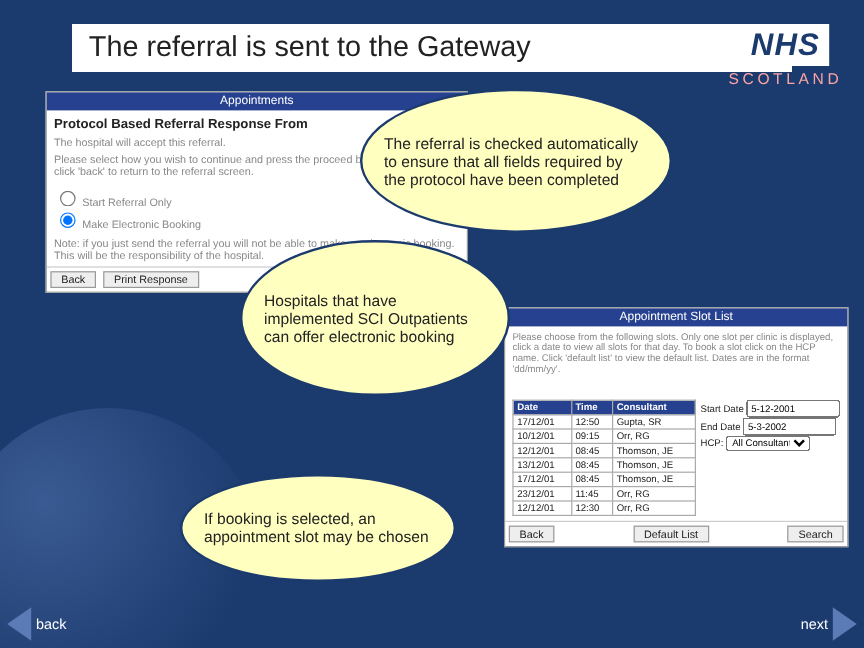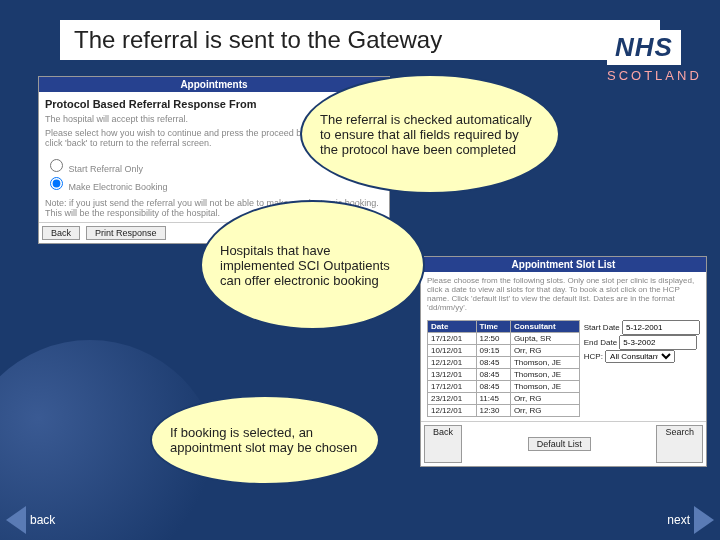--- a/index.html
+++ b/index.html
@@ -1,21 +1,21 @@
 <!DOCTYPE html>
 <html><head>
 <meta charset="utf-8">
 <style>
 body{margin:0;width:720px;height:540px;background:#1b3a6d;font-family:Arial,sans-serif;overflow:hidden;position:relative}
 .title-bar{background:#fff;margin:20px 60px 0 60px;padding:6px 14px;font-size:24px;color:#222}
-.logo{position:absolute;right:18px;top:30px;width:95px;}
+.logo{position:absolute;right:18px;top:20px;width:95px;text-align:center}
 .logo .nhs{background:#fff;color:#1b3a6d;font-weight:bold;font-style:italic;font-size:26px;padding:2px 8px;display:inline-block;letter-spacing:1px}
 .logo .scot{color:#fca5a5;font-size:13px;letter-spacing:3px;margin-top:3px}
 .panel{position:absolute;background:#fff;border:1px solid #999;font-size:9px;color:#222}
-.panel .hdr{background:#26418f;color:#fff;font-weight:bold;font-size:10px;padding:2px 6px;text-align:center}
+.panel .hdr{background:#26418f;color:#fff;font-weight:normal;font-size:10px;padding:2px 6px;text-align:center}
 .panel .body{padding:4px 6px}
 .panel .grey{color:#888}
 .btnrow{border-top:1px solid #ccc;padding:3px;display:flex;gap:6px}
 .btn{border:1px solid #999;background:#eee;padding:1px 8px;font-size:9px}
 .btn.r{margin-left:auto}
 .callout{position:absolute;background:#ffffc0;border:2px solid #1b3a6d;border-radius:50%/50%;text-align:left;font-size:13px;color:#222;display:flex;align-items:center;justify-content:center;padding:8px 18px}
 .nav{position:absolute;bottom:6px;color:#fff;font-size:12px;display:flex;align-items:center;gap:4px}
 .nav.l{left:6px}.nav.r{right:6px}
 .tri{width:0;height:0;border-top:14px solid transparent;border-bottom:14px solid transparent}
 .tri.l{border-right:20px solid #5a7bb5}
@@ -58,21 +58,21 @@
   <div class="btn">Back</div>
   <div class="btn">Print Response</div>
   <div class="btn r">Proceed</div>
  </div>
 </div>
 
 <div class="panel" style="left:420px;top:256px;width:285px">
  <div class="hdr">Appointment Slot List</div>
  <div class="body">
   <div class="grey" style="font-size:8px">Please choose from the following slots. Only one slot per clinic is displayed, click a date to view all slots for that day. To book a slot click on the HCP name. Click 'default list' to view the default list. Dates are in the format 'dd/mm/yy'.</div>
-  <div style="display:flex;gap:4px;margin-top:8px">
+  <div style="display:flex;gap:4px;margin-top:21px">
    <table style="flex:1">
     <tbody>
             <tr>
               <th>Date</th>
               <th>Time</th>
               <th>Consultant</th>
             </tr>
     </tbody>
           <tbody id="rows">
             <tr>
@@ -114,21 +114,21 @@
    </table>
    <div style="font-size:8px;line-height:1.6">
     <div><span>Start Date</span> <input type="text" value="5-12-2001" style=""></div>
     <div><span>End Date</span> <input type="text" value="5-3-2002" style=""></div>
     <div><span>HCP:</span> <select><option>All Consultants</option></select></div>
    </div>
   </div>
  </div>
  <div class="btnrow">
   <div class="btn">Back</div>
-  <div class="btn" style="margin:12px auto">Default List</div>
+  <div class="btn" style="margin:0 auto">Default List</div>
   <div class="btn">Search</div>
  </div>
 </div>
 
 <div class="callout" style="left:300px;top:74px;width:220px;height:100px">The referral is checked automatically  to ensure that all fields required by the protocol have been completed</div>
 <div class="callout" style="left:200px;top:200px;width:185px;height:110px">Hospitals that have implemented SCI Outpatients can offer electronic booking</div>
 <div class="callout" style="left:150px;top:395px;width:190px;height:70px">If booking is selected, an appointment slot may be chosen</div>
 
 <div class="nav l">
  <div class="tri l"></div>

